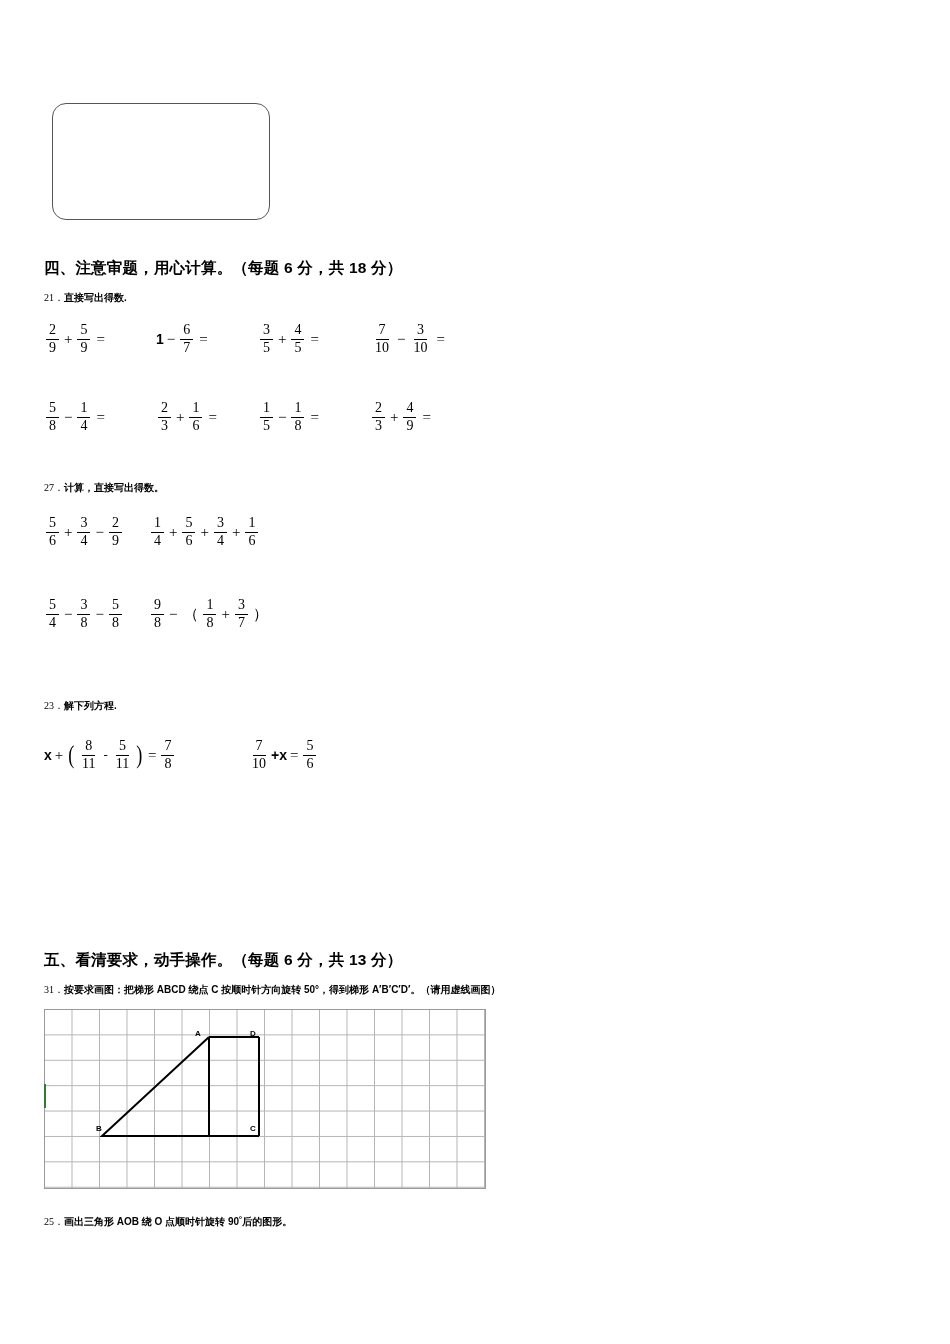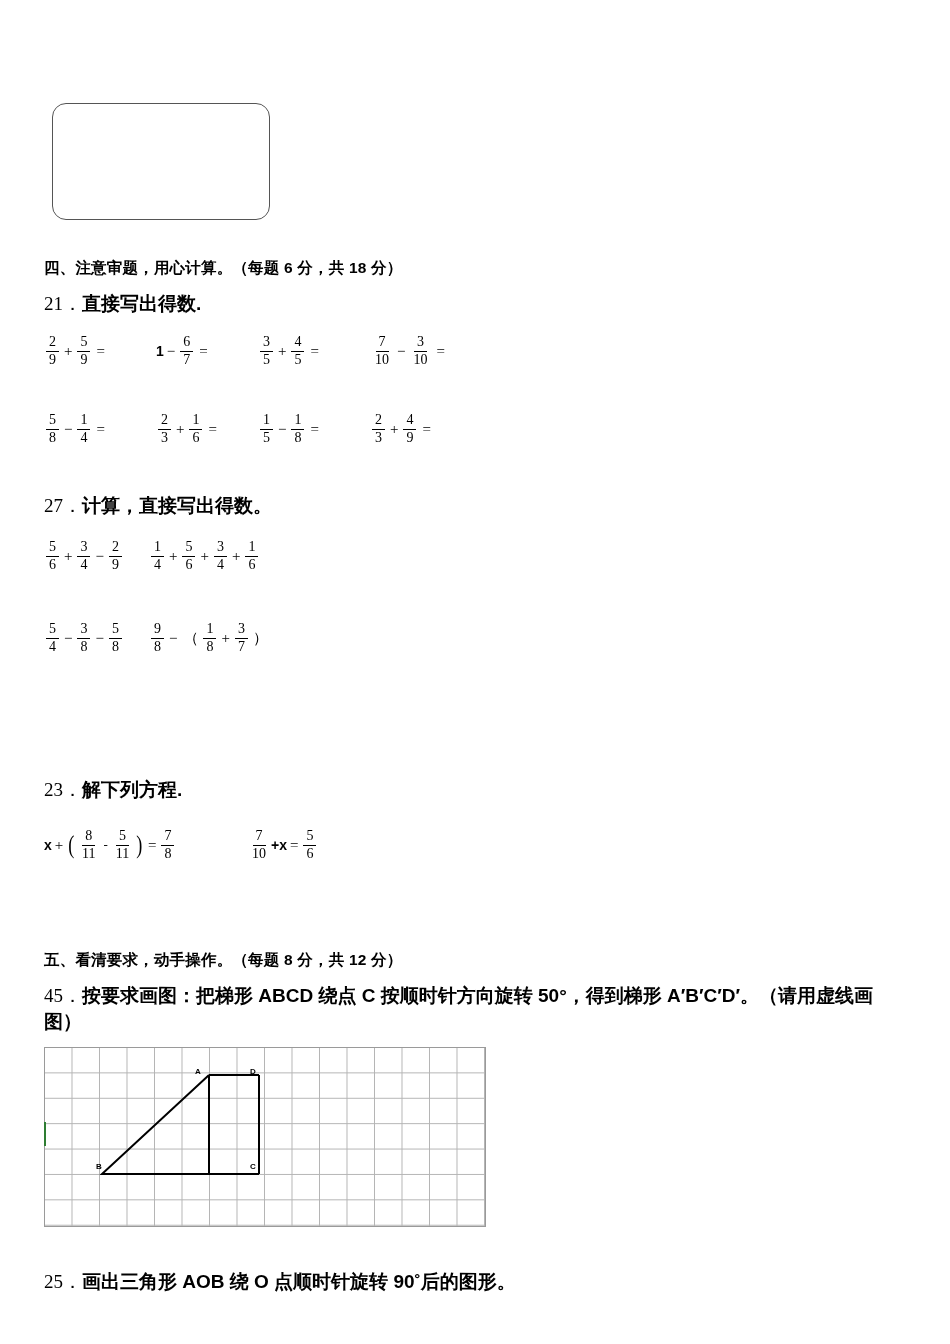--- a/index.html
+++ b/index.html
@@ -43,21 +43,21 @@
 
   .section-head {
     font-family: "Liberation Sans", sans-serif;
     font-weight: bold;
     font-size: 15.5px;
     letter-spacing: 0.2px;
     margin: 0;
   }
   .q-line {
     font-family: "Liberation Sans", sans-serif;
-    font-size: 19px;
+    font-size: 10px;
     font-weight: bold;
     margin: 0;
   }
   .q-num {
     font-family: "Liberation Serif", serif;
     font-weight: normal;
   }
 
   
   .exprow {
@@ -337,21 +337,21 @@
             <span class="op">+</span>
             <span class="frac">
                 <span class="num">3</span>
                 <span class="den">7</span>
               </span>
             <span class="op">）</span>
           </span>
         </div>
       </div>
 
-      <div style="margin-top:118px;">
+      <div style="margin-top:64px;">
         <div class="q-line">
           <span class="q-num">23．</span><span>解下列方程.</span>
         </div>
 
         <div class="exprow" style="margin-top:18px; height:48px;">
           <span class="expr" style="width:175px;">
             <span class="bold-txt">x</span>
               <span class="op">+</span>
             <span class="paren">(</span>
             <span class="frac">
@@ -380,43 +380,43 @@
             <span class="frac">
                 <span class="num">5</span>
                 <span class="den">6</span>
               </span>
           </span>
         </div>
       </div>
     </div>
 
     <div style="position:absolute; left:0; top:950px; width:862px;">
-      <div class="section-head">五、看清要求，动手操作。（每题 8 分，共 12 分）</div>
+      <div class="section-head">五、看清要求，动手操作。（每题 6 分，共 13 分）</div>
 
       <div class="q-line" style="margin-top:12px;">
-        <span class="q-num">45．</span><span>按要求画图：把梯形 ABCD 绕点 C 按顺时针方向旋转 50°，得到梯形 A′B′C′D′。（请用虚线画图）</span>
+        <span class="q-num">31．</span><span>按要求画图：把梯形 ABCD 绕点 C 按顺时针方向旋转 50°，得到梯形 A′B′C′D′。（请用虚线画图）</span>
       </div>
 
       <div class="grid-wrap" style="margin-top:12px;">
         <div class="grid"></div>
         <div class="grid-mark"></div>
         <svg width="440" height="178" style="position:absolute; left:0; top:0;">
           <polyline points="165,28 165,127 58,127 165,28" fill="none" stroke="#000" stroke-width="2"></polyline>
           <line x1="165" y1="28" x2="165" y2="127" stroke="#000" stroke-width="2"></line>
         </svg>
         <span class="fig-label" style="left:151px; top:20px;">A</span>
         <span class="fig-label" style="left:206px; top:20px;">D</span>
         <span class="fig-label" style="left:52px; top:115px;">B</span>
         <span class="fig-label" style="left:206px; top:115px;">C</span>
         <svg width="440" height="178" style="position:absolute; left:0; top:0;">
           <line x1="165" y1="28" x2="215" y2="28" stroke="#000" stroke-width="2"></line>
           <line x1="215" y1="28" x2="215" y2="127" stroke="#000" stroke-width="2"></line>
           <line x1="58" y1="127" x2="215" y2="127" stroke="#000" stroke-width="2"></line>
         </svg>
       </div>
 
-      <div class="q-line" style="margin-top:44px;">
+      <div class="q-line" style="margin-top:28px;">
         <span class="q-num">25．</span><span>画出三角形 AOB 绕 O 点顺时针旋转 90˚后的图形。</span>
       </div>
     </div>
 
   </div>
 </div>
 
 </body></html>

